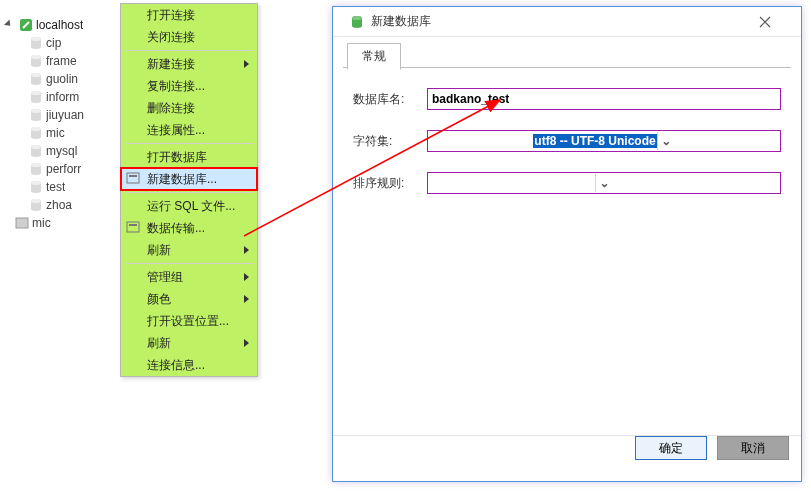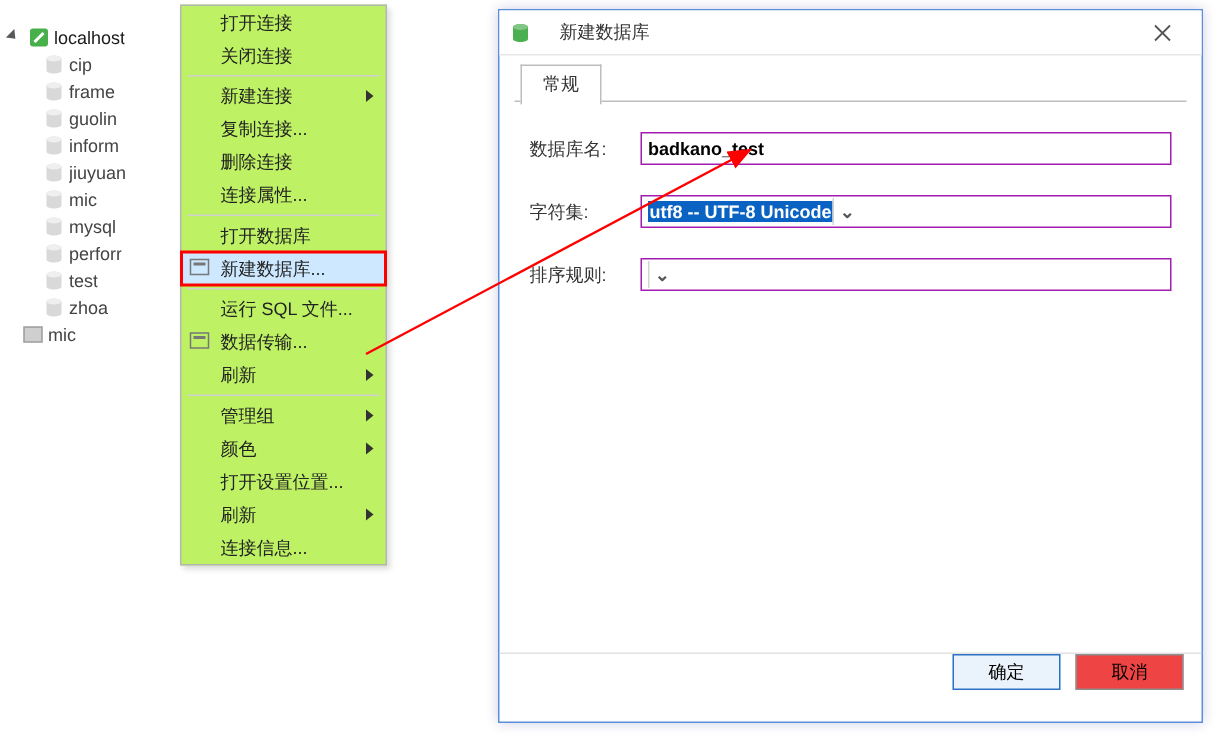--- a/index.html
+++ b/index.html
@@ -20,39 +20,39 @@
   .ctxmenu .sep { height: 1px; background: #d0d0d0; margin: 2px 4px; }
   .mitem { display: flex; align-items: center; height: 22px; padding: 0 4px 0 26px; position: relative; white-space: nowrap; }
   .mitem.header { color: #888; font-weight: 400; cursor: default; }
   .mitem.arrow::after { content: ""; position: absolute; right: 8px; top: 50%; transform: translateY(-50%); width: 0; height: 0; border-left: 5px solid #333; border-top: 4px solid transparent; border-bottom: 4px solid transparent; }
   .mitem.highlight { background: #cde8ff; outline: 2px solid red; outline-offset: -1px; }
   .mitem .micon { position: absolute; left: 4px; top: 2px; width: 16px; height: 16px; display: inline-flex; align-items: center; justify-content: center; }
   .mlabel { color: #222; }
 
   
   .dialog { position: absolute; left: 332px; top: 6px; width: 470px; height: 476px; background: #fff; border: 1px solid #5a8fdc; box-shadow: 0 0 8px rgba(0,0,120,.2); display: flex; flex-direction: column; }
-  .dlg-title { height: 30px; background: #fff; display: flex; align-items: center; padding: 0 6px; gap: 18px; border-bottom: 1px solid #e6e6e6; }
+  .dlg-title { height: 30px; background: #fff; display: flex; align-items: center; padding: 0 16px; gap: 6px; border-bottom: 1px solid #e6e6e6; }
   .dlg-title .title-text { flex: 1; color: #333; font-size: 12px; }
   .dlg-close { width: 40px; height: 24px; display: flex; align-items: center; justify-content: center; color: #555; cursor: pointer; }
 
   .dlg-body { flex: 1; padding: 0 10px 4px 10px; position: relative; }
   .tabs { display: flex; align-items: center; height: 30px; padding: 6px 0 0 4px; }
   .tab { border: 1px solid #bdbdbd; border-bottom: 1px solid #fff; background: #fff; padding: 4px 14px; position: relative; top: 1px; cursor: pointer; }
   .tab-strip { border-bottom: 1px solid #bdbdbd; height: 0; }
 
   .form { padding: 20px 10px 0 10px; }
   .form-row { display: flex; align-items: center; margin-bottom: 20px; }
   .form-row label { width: 74px; color: #333; }
   .form-row input, .form-row .select { flex: 1; border: 1px solid #a21caf; height: 22px; padding: 2px 4px; font-family: inherit; font-size: 12px; font-weight: bold; }
-  .select { display: flex; align-items: center; justify-content: flex-start; background: #fff; cursor: pointer; }
+  .select { display: flex; align-items: center; justify-content: center; background: #fff; cursor: pointer; }
   .select.sel-highlight .sel-text { background: #0a63c2; color: #fff; padding: 0 1px; }
   .sel-chevron { width: 18px; text-align: center; color: #555; line-height: 18px; border-left: 1px solid #d3d3d3; }
 
   .dlg-footer { height: 46px; border-top: 1px solid #e2e2e2; display: flex; align-items: flex-start; justify-content: flex-end; gap: 10px; padding: 0 12px; }
-  .btn { min-width: 72px; height: 24px; border: 1px solid #8d8d8d; background: #ef4444; cursor: pointer; font-family: inherit; font-size: 12px; }
+  .btn { min-width: 72px; height: 24px; border: 1px solid #8d8d8d; background: #a3a3a3; cursor: pointer; font-family: inherit; font-size: 12px; }
   .btn.primary { border: 1px solid #2a72c7; background: #eaf2fb; }
 
   
   .arrow-overlay { position: absolute; left: 0; top: 0; pointer-events: none; }
 </style>
 </head>
 <body>
 
 <div class="tree">
   <div class="tree-item root">

